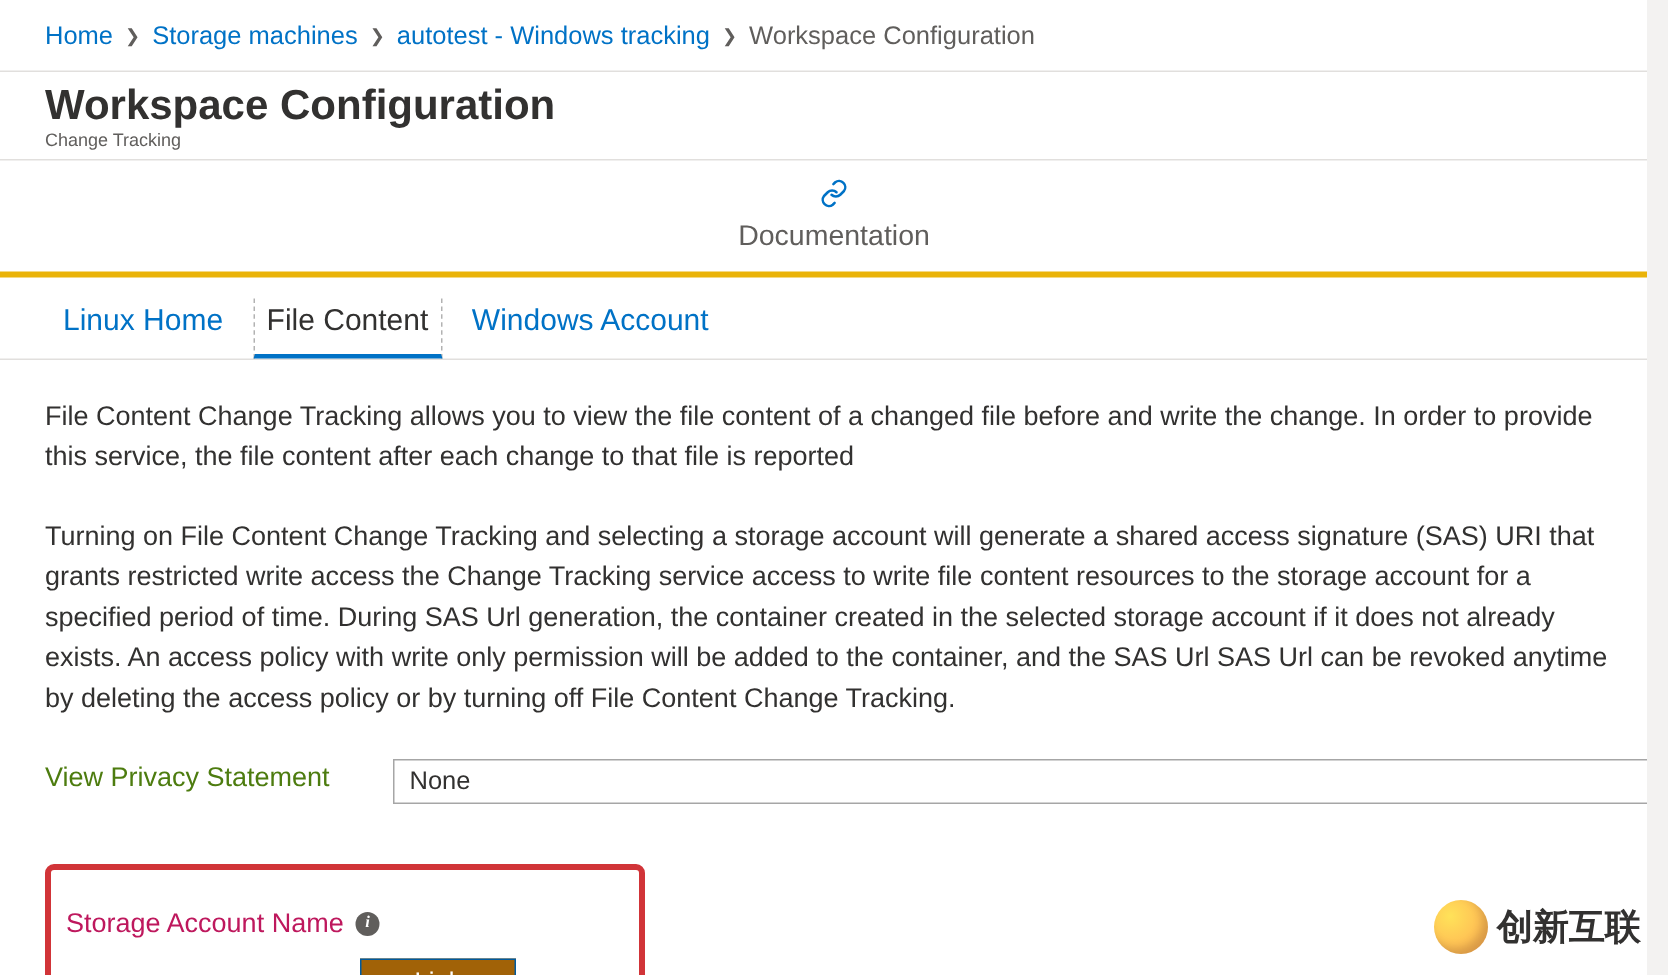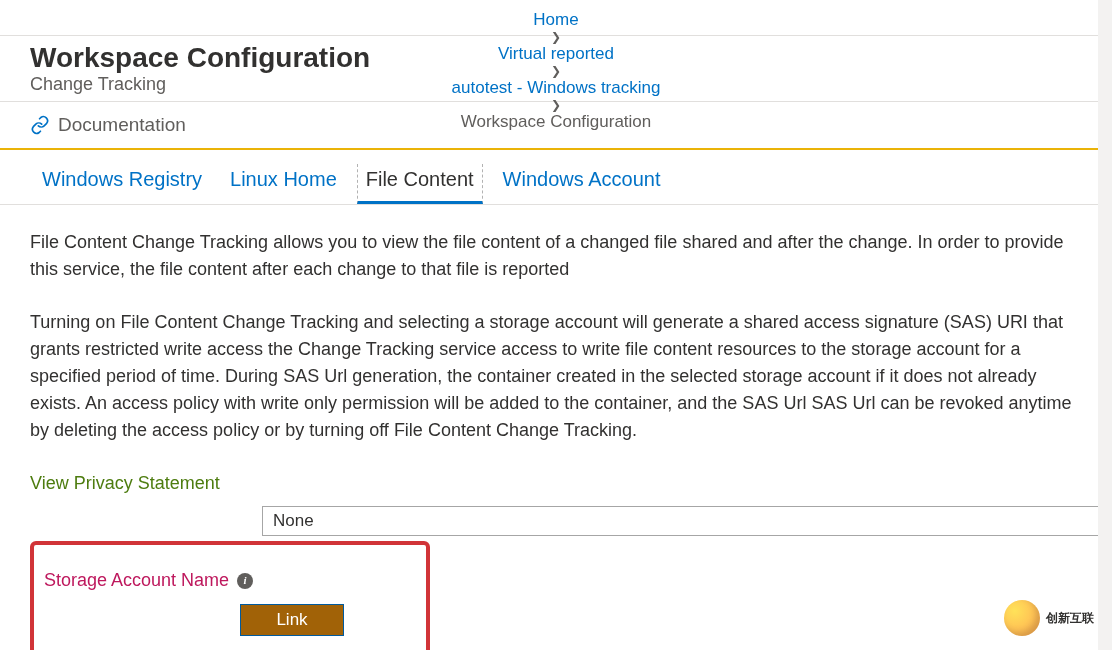--- a/index.html
+++ b/index.html
@@ -1,53 +1,53 @@
 <!DOCTYPE html>
 <html><head>
 <meta charset="utf-8">
 <style>
   * { box-sizing: border-box; margin: 0; padding: 0; }
   body { font-family: "Segoe UI", Arial, sans-serif; font-size: 16px; color: #323130; background: #fff; width: 1112px; height: 650px; overflow: hidden; position: relative; }
-  .breadcrumbs { display: flex; align-items: center; padding: 10px 30px; border-bottom: 1px solid #e1dfdd; height: 36px; font-size: 17px; flex-direction: column; }
+  .breadcrumbs { display: flex; align-items: center; padding: 10px 30px; border-bottom: 1px solid #e1dfdd; height: 48px; font-size: 17px; }
   .breadcrumbs .crumb { color: #0072c6; cursor: pointer; }
   .breadcrumbs .crumb.current { color: #605e5c; cursor: default; }
   .breadcrumbs .chev { margin: 0 8px; color: #605e5c; font-size: 12px; }
   .titlebar { padding: 6px 30px 6px 30px; border-bottom: 1px solid #e1dfdd; }
   .titlebar h1 { font-size: 28px; font-weight: 600; color: #323130; }
-  .titlebar .sub { font-size: 18px; color: #605e5c; }
-  .doc-row { display: flex; align-items: center; gap: 8px; padding: 12px 30px; border-bottom: 2px solid #eab308; }
+  .titlebar .sub { font-size: 12px; color: #605e5c; }
+  .doc-row { display: flex; align-items: center; gap: 8px; padding: 12px 30px; border-bottom: 4px solid #eab308; flex-direction: column; }
   .doc-row .link-icon svg { width: 20px; height: 20px; display: block; }
   .doc-row span { font-size: 19px; color: #605e5c; }
   .tabs { display: flex; gap: 28px; padding: 14px 42px 0 42px; border-bottom: 1px solid #e1dfdd; font-size: 20px; position: relative; }
   .tab { color: #0072c6; cursor: pointer; padding: 4px 0 10px 0; border-bottom: 3px solid transparent; }
   .tab.active { color: #323130; border-bottom: 3px solid #0072c6; border-left: 1px dashed rgba(0,0,0,0.3); border-right: 1px dashed rgba(0,0,0,0.3); padding-left:8px; padding-right:8px; margin-left:-8px; margin-right:-8px;}
   .content { padding: 24px 30px; font-size: 18px; line-height: 1.5; }
   .content p { margin-bottom: 26px; }
   .privacy-link { color:#4d7c0f; cursor:pointer; }
   .storage-box { margin: 44px 0 0 0; border: 4px solid #d13438; border-radius: 6px; padding: 22px 10px 22px 10px; display: flex; flex-direction: column; gap: 10px; width: 400px; position: relative; background:#fff; }
   .storage-row { display: flex; align-items: center; gap: 8px; }
   .storage-label { font-size: 18px; color:#be185d; }
   .info-icon { width:16px; height:16px; border-radius:50%; background:#605e5c; color:#fff; display:flex; align-items:center; justify-content:center; font-size:11px; font-weight:bold; font-style:italic; font-family:Georgia,serif;}
   .storage-input-wrap { position: absolute; left: 225px; top: 506px; right: 0; padding-left: 37px; }
   .storage-input-wide { width: 100%; height: 30px; border:1px solid #a6a6a6; padding:2px 10px; font-size:17px; color:#323130; background:#fff; }
   .link-btn { margin-left: 196px; width: 104px; height: 32px; background:#a16207; color:#fff; border:1px solid #005a9e; font-size:17px; cursor:pointer; }
   .scrollbar { position:absolute; right:0; top:0; width:14px; height:100%; background:#f3f2f1; }
   .logo-badge { position:absolute; right:18px; bottom:14px; display:flex; align-items:center; gap:6px; }
   .logo-circle { width:36px; height:36px; border-radius:50%; background: radial-gradient(circle at 30% 30%, #ffe259, #ffa751); box-shadow: inset -4px -4px 6px rgba(0,0,0,0.15);}
-  .logo-text { font-size:12px; font-weight:600; color:#323130; }
+  .logo-text { font-size:24px; font-weight:600; color:#323130; }
   
   .storage-area { position: relative; margin-top: 40px; }
 </style>
 </head>
 <body>
 
 <div class="breadcrumbs">
   <span class="crumb">Home</span>
   <span class="chev">❯</span>
-  <span class="crumb">Virtual reported</span>
+  <span class="crumb">Storage machines</span>
   <span class="chev">❯</span>
   <span class="crumb">autotest - Windows tracking</span>
   <span class="chev">❯</span>
   <span class="crumb current">Workspace Configuration</span>
 </div>
 
 <div class="titlebar">
   <h1>Workspace Configuration</h1>
   <div class="sub">Change Tracking</div>
 </div>
@@ -56,28 +56,27 @@
   <span class="link-icon">
     <svg viewBox="0 0 24 24" fill="none" stroke="#0072c6" stroke-width="2" stroke-linecap="round" stroke-linejoin="round">
       <path d="M10 13a5 5 0 0 0 7 0l3-3a5 5 0 0 0-7-7l-1.5 1.5"></path>
       <path d="M14 11a5 5 0 0 0-7 0l-3 3a5 5 0 0 0 7 7l1.5-1.5"></path>
     </svg>
   </span>
   <span>Documentation</span>
 </div>
 
 <div class="tabs">
-  <div class="tab">Windows Registry</div>
   <div class="tab">Linux Home</div>
   <div class="tab active">File Content</div>
   <div class="tab">Windows Account</div>
 </div>
 
 <div class="content">
-  <p>File Content Change Tracking allows you to view the file content of a changed file shared and after the change. In order to provide this service, the file content after each change to that file is reported</p>
+  <p>File Content Change Tracking allows you to view the file content of a changed file before and write the change. In order to provide this service, the file content after each change to that file is reported</p>
   <p>Turning on File Content Change Tracking and selecting a storage account will generate a shared access signature (SAS) URI that grants restricted write access the Change Tracking service access to write file content resources to the storage account for a specified period of time. During SAS Url generation, the container created in the selected storage account if it does not already exists. An access policy with write only permission will be added to the container, and the SAS Url SAS Url can be revoked anytime by deleting the access policy or by turning off File Content Change Tracking.</p>
   <div class="privacy-link">View Privacy Statement</div>
 
   <div class="storage-area">
     <div class="storage-box">
       <div class="storage-row">
         <span class="storage-label">Storage Account Name</span>
         <span class="info-icon">i</span>
       </div>
       <button class="link-btn">Link</button>

